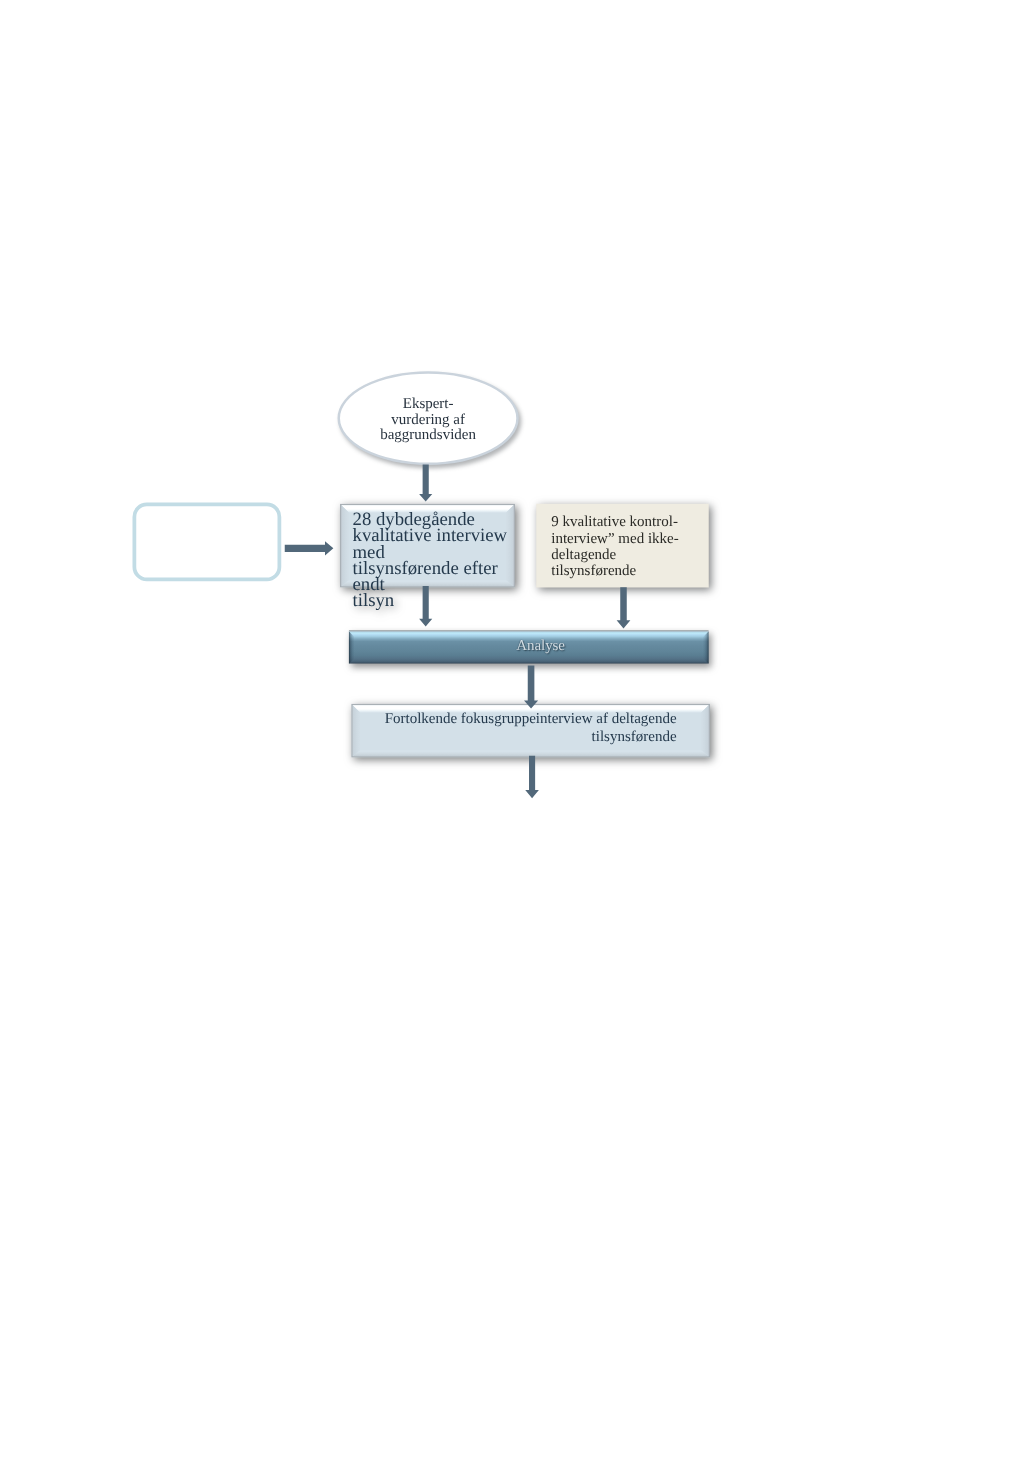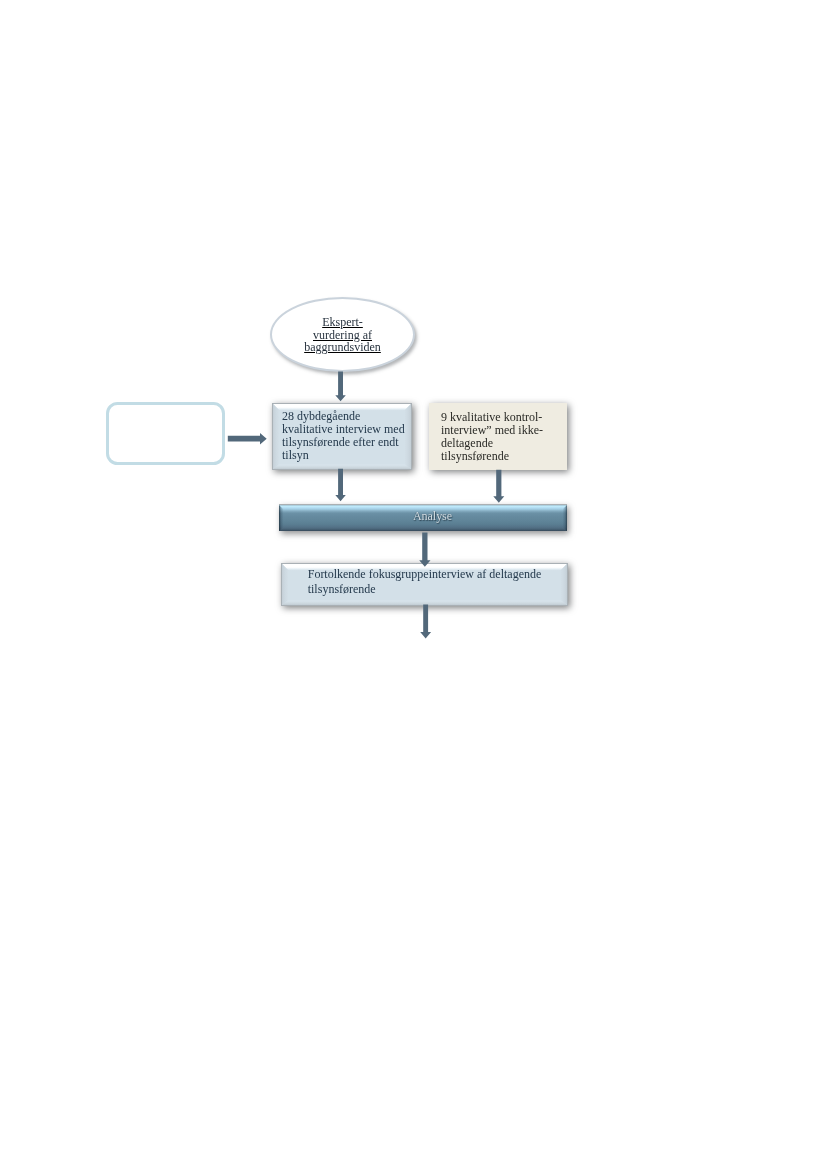--- a/index.html
+++ b/index.html
@@ -11,52 +11,52 @@
 
   .node{position:absolute;box-sizing:border-box;}
 
   
   #ellipse{
     left:270px;top:297px;width:145px;height:75px;
     border-radius:50%;
     background:#ffffff;
     border:2.4px solid #cad3dc;
     box-shadow:2px 2.6px 3.4px rgba(96,100,104,0.48);
-    display:flex;align-items:center;justify-content:center;text-decoration:underline;
+    display:flex;align-items:center;justify-content:center;
   }
   #ellipse .txt{
     font-size:12px;line-height:12.8px;color:#27323e;text-align:center;position:relative;top:0.5px;
     white-space:pre-line;
   }
 
   
   #emptybox{
     left:106.3px;top:402.3px;width:118.7px;height:63px;
     border:3px solid #c2dce5;border-radius:11.5px;background:#fff;
   }
 
   
   .bevelbox{
     filter:drop-shadow(2.5px 2.6px 3.6px rgba(70,72,74,0.70));
   }
   .bevelbox > svg{position:absolute;left:0;top:0;}
   .bevelbox > .txt{position:relative;}
   #box1{left:272px;top:403px;width:140px;height:67px;
         padding:7px 5px 5px 10px;}
-  #box1 .txt{font-size:12px;line-height:13px;color:#24394c;text-align:left;white-space:pre-line;}
+  #box1 .txt{font-size:15px;line-height:13px;color:#24394c;text-align:left;white-space:pre-line;}
 
   #box2{left:429px;top:403px;width:138px;height:67px;
         background:#efece1;border:none;
         padding:8px 5px 5px 12px;
         filter:drop-shadow(2.5px 2.6px 3.6px rgba(70,72,74,0.70));}
   #box2 .txt{font-size:12px;line-height:13px;color:#2a2a26;text-align:left;white-space:pre-line;}
 
   #box3{left:281px;top:563px;width:287px;height:43px;
         display:flex;align-items:center;justify-content:center;}
-  #box3 .txt{font-size:12px;line-height:15px;color:#24394c;text-align:left;white-space:pre-line;position:relative;top:-2.5px;}
+  #box3 .txt{font-size:12px;line-height:15px;color:#24394c;text-align:right;white-space:pre-line;position:relative;top:-2.5px;}
 
   
   .bluebar{
     display:flex;align-items:center;justify-content:center;
     filter:drop-shadow(2.2px 3.0px 3.0px rgba(76,78,80,0.60));
   }
   .bluebar svg{position:absolute;left:0;top:0;}
   .bluebar .txt{position:relative;font-size:12px;color:#eef2f5;text-align:center;
                 letter-spacing:-0.05px;opacity:0.80;top:-1.5px;
                 filter:blur(0.5px);

